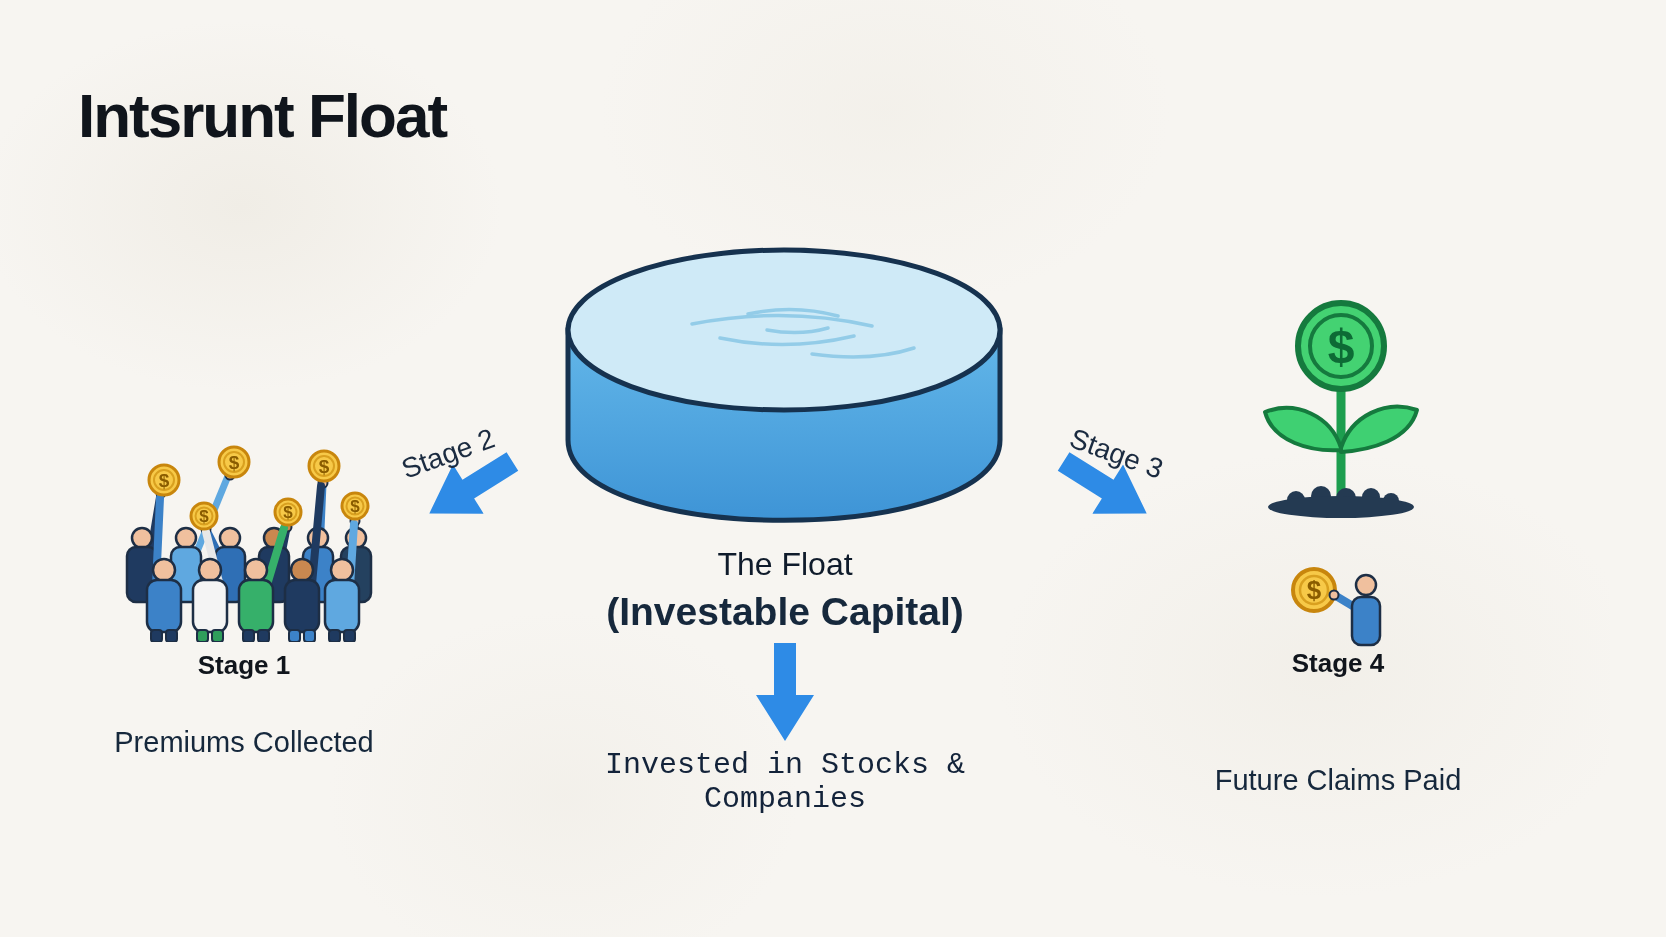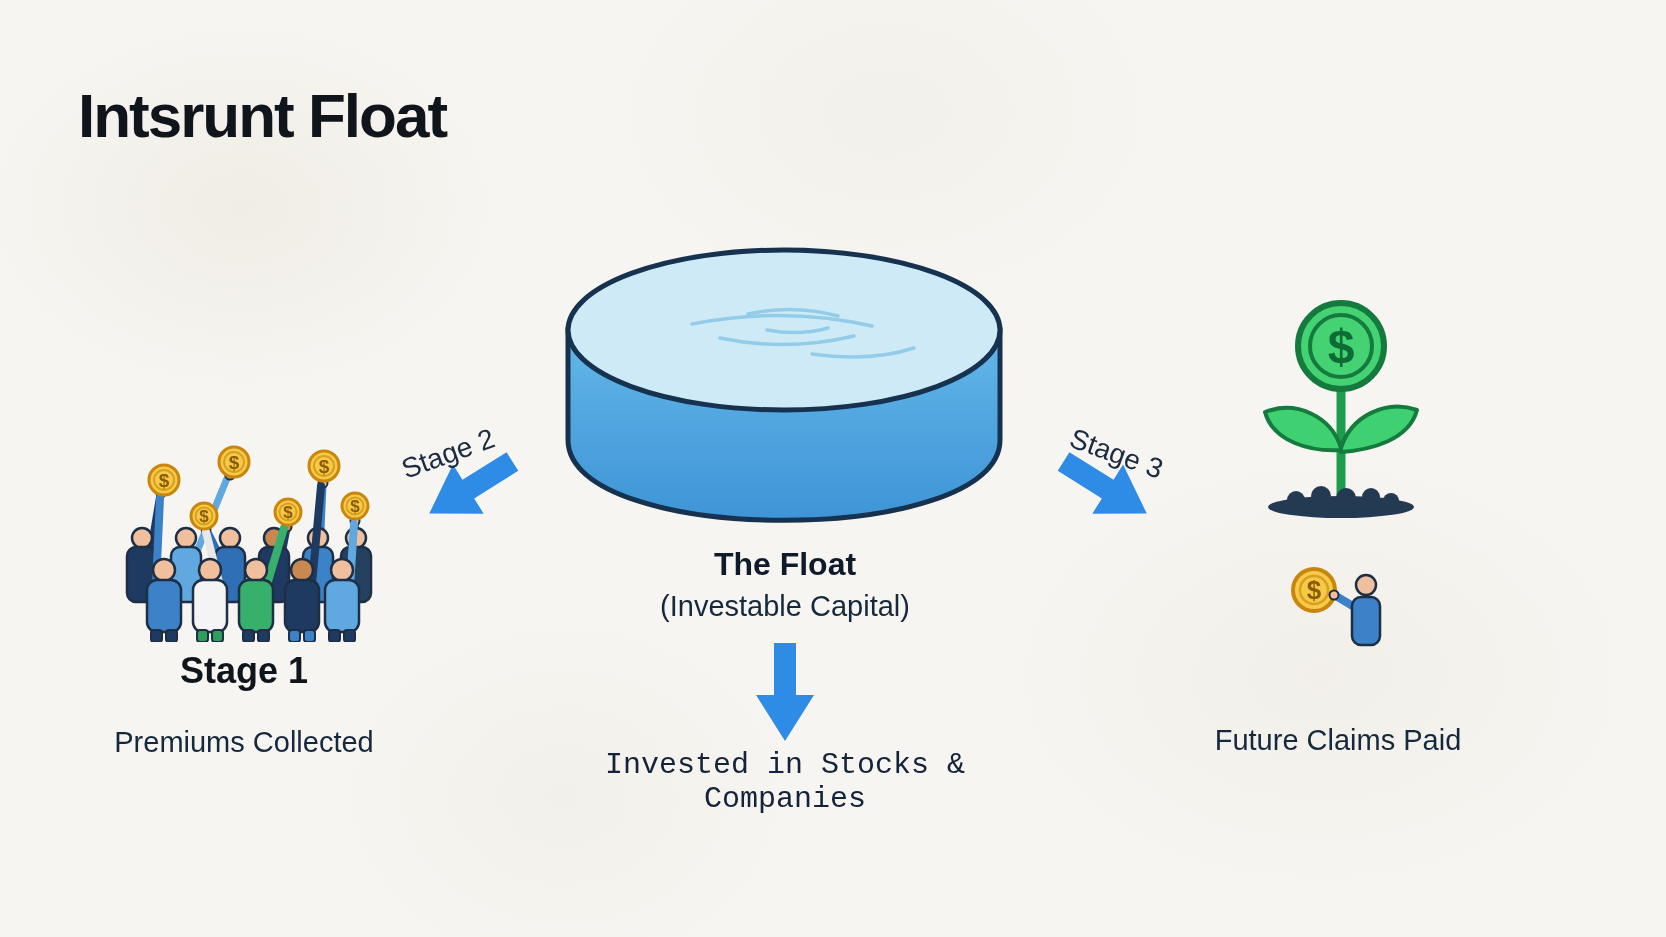--- a/index.html
+++ b/index.html
@@ -24,40 +24,40 @@
   .page-title{
     left:78px; top:80px;
     font-size:62px;
     font-weight:700;
     letter-spacing:-2px;
     color:#10151c;
   }
   .center-text{text-align:center;}
   .float-label{
     left:575px; top:546px; width:420px;
-    font-size:32px; font-weight:700; color:#0f1b2b;
+    font-size:32px; font-weight:400; color:#0f1b2b;
   }
   .float-sublabel{
     left:575px; top:590px; width:420px;
-    font-size:29px; font-weight:400; color:#16283c;
+    font-size:39px; font-weight:700; color:#16283c;
   }
   .invested-caption{
     left:525px; top:748px; width:520px;
     font-size:30px; font-weight:400; color:#13233a;font-family:Liberation Mono, monospace;
   }
   .stage-heading{
-    font-size:36px; font-weight:700; color:#10151c;
+    font-size:26px; font-weight:700; color:#10151c;
   }
   .stage-caption{
     font-size:29px; font-weight:400; color:#16283c;margin-top:36px;
   }
   .stage1-heading{left:34px; top:650px; width:420px;}
   .stage1-caption{left:34px; top:690px; width:420px;}
   .stage4-heading{left:1128px; top:648px; width:420px;}
-  .stage4-caption{left:1128px; top:688px; width:420px;}
+  .stage4-caption{left:1128px; top:728px; width:420px;}
   .arrow-label{
     font-size:28px; font-weight:400; color:#1b2b40; white-space:nowrap;
   }
   .stage2-label{left:400px; top:438px; transform:rotate(-20deg);}
   .stage3-label{left:1068px; top:438px; transform:rotate(20deg);}
   .arrow-down-center{left:756px; top:643px;}
   .arrow-stage2{left:441px; top:433px; transform:rotate(58deg);}
   .arrow-stage3{left:1077px; top:433px; transform:rotate(-58deg);}
   .pool{left:562px; top:242px;}
   .crowd{left:112px; top:442px;}
@@ -246,15 +246,16 @@
       <text x="28" y="39" font-size="26" font-weight="bold" text-anchor="middle" font-family="Liberation Sans, DejaVu Sans, sans-serif" fill="#8a5c00">$</text>
     </g>
     <g>
       <line x1="70" y1="48" x2="50" y2="36" stroke="#3c82c8" stroke-width="8" stroke-linecap="round"></line>
       <circle cx="48" cy="35" r="4.5" fill="#f0c09e" stroke="#1d2e45" stroke-width="2"></circle>
       <circle cx="80" cy="25" r="10" fill="#f0c09e" stroke="#1d2e45" stroke-width="2.5"></circle>
       <rect x="66" y="37" width="28" height="48" rx="9" fill="#3c82c8" stroke="#1d2e45" stroke-width="2.5"></rect>
     </g>
   </svg>
 
+  <div class="abs center-text stage-heading stage4-heading">Stage 4</div>
   <div class="abs center-text stage-caption stage4-caption">Future Claims Paid</div>
 
 </div>
 
 </body></html>

